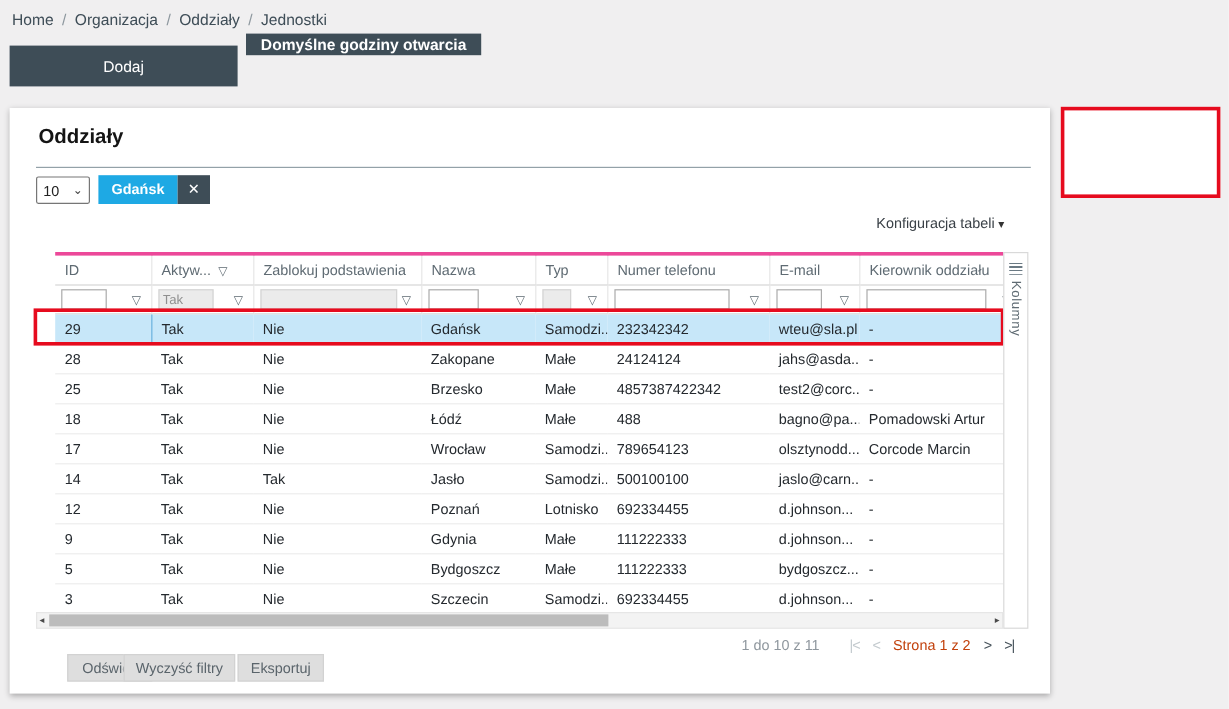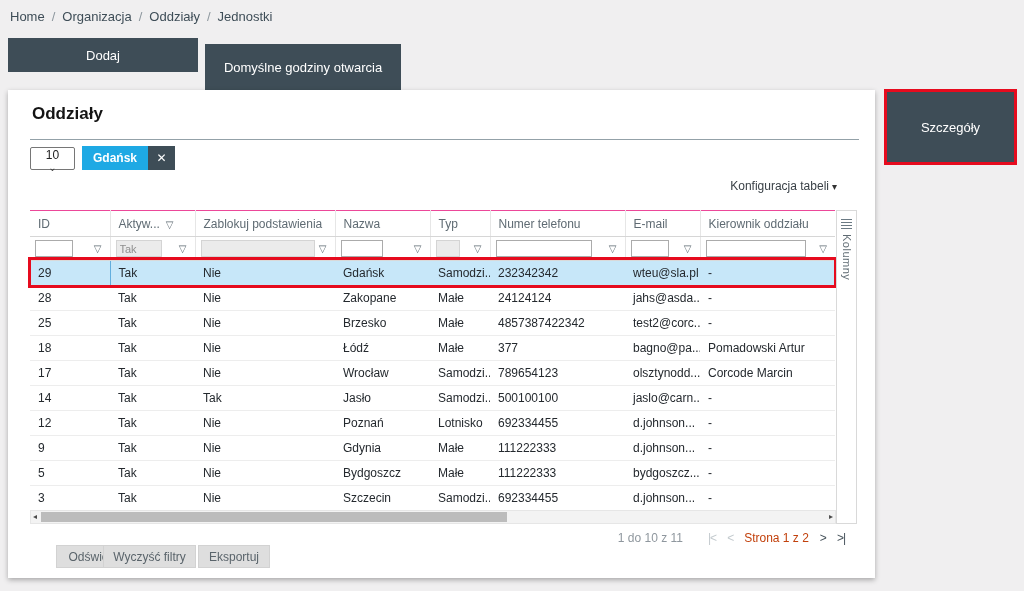--- a/index.html
+++ b/index.html
@@ -15,21 +15,21 @@
   .breadcrumb { position: absolute; top: 9px; left: 10px; display: flex; gap: 7px; font-size: 13px; color: #3e4d57; }
   .breadcrumb .sep { color: #8d979e; }
   .breadcrumb .crumb { cursor: pointer; }
 
   
   .btn-dark {
     position: absolute; background: #3e4d57; color: #fff; font-size: 13px;
     display: flex; align-items: center; justify-content: center; cursor: pointer;
   }
   .btn-add   { left: 8px;  top: 38px; width: 190px; height: 34px; }
-  .btn-hours { left: 205px; top: 44px; width: 196px; height: 46px; }
+  .btn-hours { left: 205px; top: 28px; width: 196px; height: 18px; font-weight: bold; }
 
   
   .side-actions {
     position: absolute; left: 884px; top: 89px; width: 133px; height: 76px;
     border: 3px solid #e60b1e; background: #fff;
     display: flex; flex-direction: column; gap: 4px;
   }
   .side-actions .btn-dark2 {
     flex: 1; background: #3e4d57; color: #fff; font-size: 13px;
     display: flex; align-items: center; justify-content: center; cursor: pointer;
@@ -41,36 +41,36 @@
     background: #fff; box-shadow: 0 2px 5px rgba(0,0,0,0.3);
   }
   .panel-title { position: absolute; left: 24px; top: 14px; font-size: 17px; font-weight: bold; color: #141414; }
   .panel-rule  { position: absolute; left: 22px; right: 16px; top: 49px; border-top: 1px solid #93a1a8; }
 
   
   .page-size {
     position: absolute; left: 22px; top: 57px; width: 45px; height: 23px;
     border: 1px solid #767676; border-radius: 2px; background: #fff;
     display: flex; align-items: center; justify-content: space-between;
-    padding: 0 5px; font-size: 12px; color: #222; cursor: pointer; flex-direction: column;
+    padding: 0 5px; font-size: 12px; color: #222; cursor: pointer;
   }
   .page-size .caret { font-size: 10px; color: #444; }
 
   
   .chip { position: absolute; left: 74px; top: 56px; height: 24px; display: flex; cursor: default; }
   .chip-label { background: #1ea9e4; color: #fff; font-size: 12px; font-weight: bold; padding: 0 11px; display: flex; align-items: center; }
   .chip-remove { width: 27px; background: #3e4d57; color: #fff; font-size: 12px; display: flex; align-items: center; justify-content: center; cursor: pointer; }
 
   
   .table-config { position: absolute; right: 38px; top: 89px; font-size: 12px; color: #3a4147; cursor: pointer; }
   .table-config .caret { font-size: 10px; color: #333; margin-left: 3px; }
 
   
   .table-zone { position: absolute; left: 22px; top: 120px; width: 806px; }
-  table { border-collapse: collapse; table-layout: fixed; width: 805px; font-size: 12px; border-top: 1px solid #ec4899; }
+  table { border-collapse: collapse; table-layout: fixed; width: 805px; font-size: 12px; border-top: 3px solid #ec4899; margin-left: 16px; }
   thead th {
     height: 26px; font-weight: normal; text-align: left; color: #5f6b73;
     padding: 0 8px; border-bottom: 1px solid #d6d6d6; white-space: nowrap; overflow: hidden; cursor: pointer;
   }
   thead th + th, tr.filter-row td + td { border-left: 1px solid #e6e6e6; }
   thead th .funnel { color: #5f6b73; font-size: 10px; margin-left: 6px; }
   tr.filter-row td { height: 24px; padding: 2px 5px; border-bottom: 1px solid #d9d9d9; }
   tr.filter-row .cellwrap { display: flex; align-items: center; justify-content: space-between; }
   tr.filter-row input {
     height: 17px; border: 1px solid #ababab; font-size: 11px; padding: 0 3px; color: #8f8f8f;
@@ -133,21 +133,20 @@
   <span class="sep">/</span>
   <span class="crumb">Oddziały</span>
   <span class="sep">/</span>
   <span class="crumb">Jednostki</span>
 </nav>
 
 <div class="btn-dark btn-add">Dodaj</div>
 <div class="btn-dark btn-hours">Domyślne godziny otwarcia</div>
 
 <div class="side-actions">
-  <div class="btn-dark2">Szczegóły</div>
 </div>
 
 <section class="panel">
   <h1 class="panel-title">Oddziały</h1>
   <div class="panel-rule"></div>
 
   <div class="page-size">
     <span>10</span>
     <span class="caret">⌄</span>
   </div>
@@ -267,21 +266,21 @@
             <td>4857387422342</td>
             <td>test2@corc...</td>
             <td>-</td>
           </tr>
           <tr>
             <td>18</td>
             <td>Tak</td>
             <td>Nie</td>
             <td>Łódź</td>
             <td>Małe</td>
-            <td>377</td>
+            <td>488</td>
             <td>bagno@pa...</td>
             <td>Pomadowski Artur</td>
           </tr>
           <tr>
             <td>17</td>
             <td>Tak</td>
             <td>Nie</td>
             <td>Wrocław</td>
             <td>Samodzi...</td>
             <td>789654123</td>

